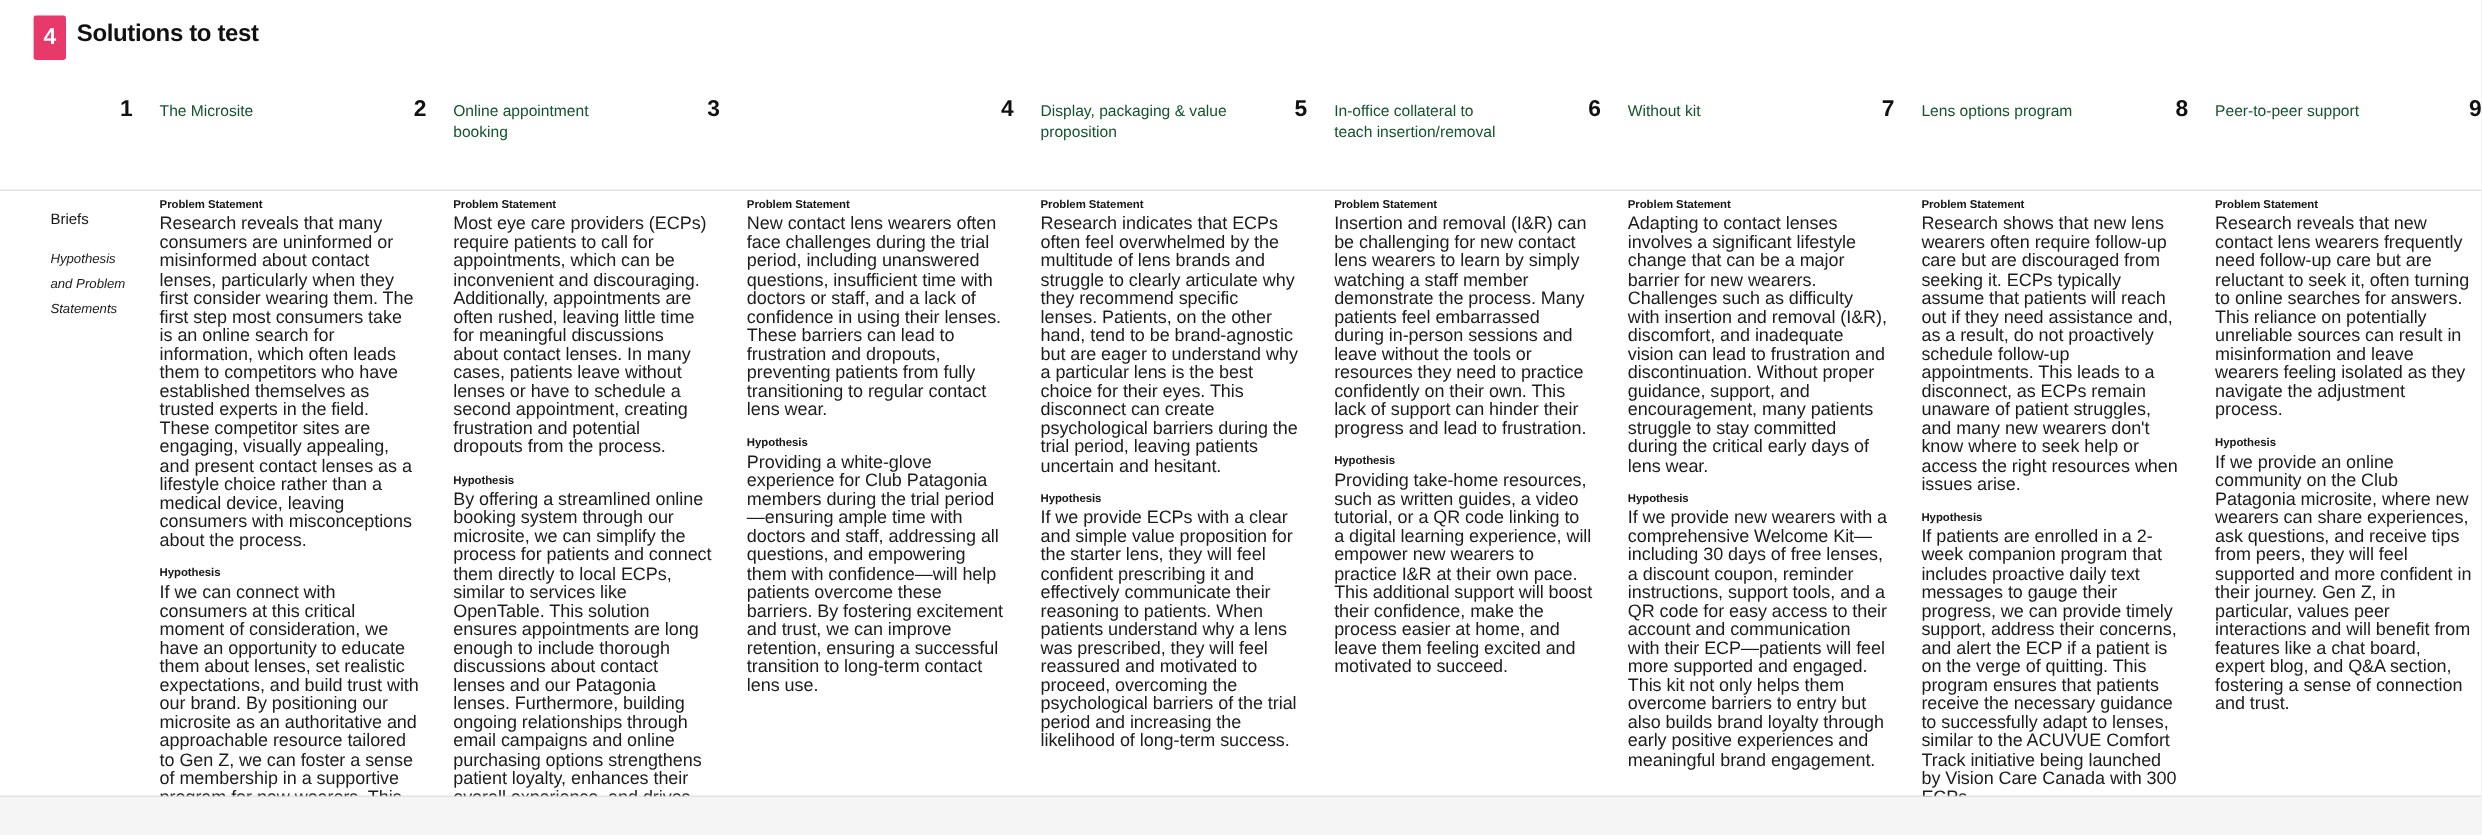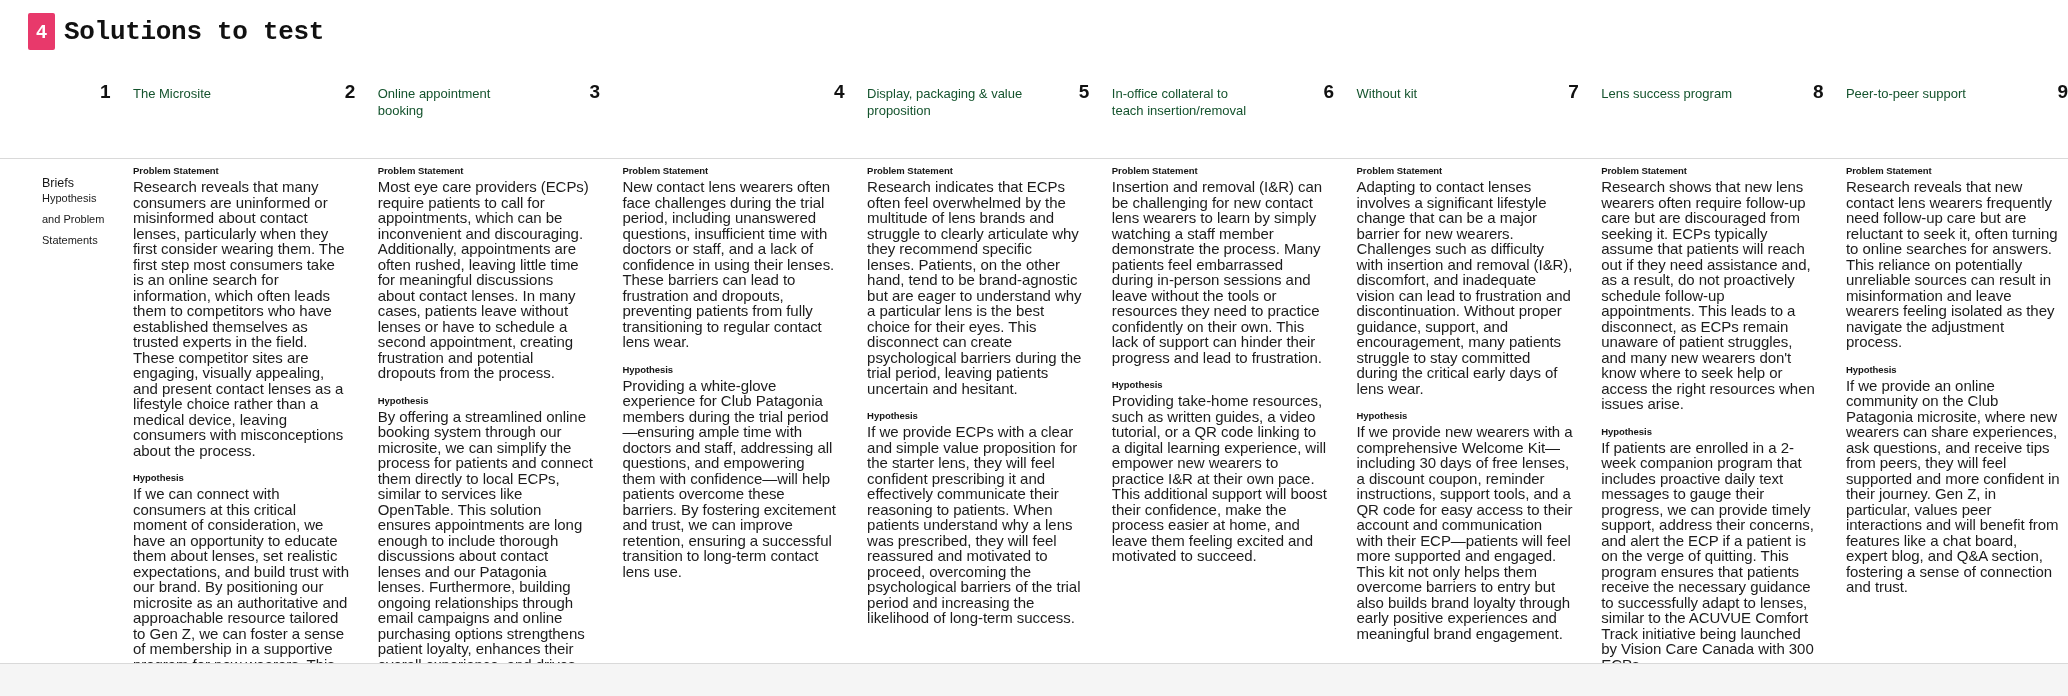--- a/index.html
+++ b/index.html
@@ -8,30 +8,30 @@
     background:#ffffff; overflow:hidden;
     font-family:"Liberation Sans", sans-serif; color:#151515;
   }
   .badge {
     position:absolute; left:28px; top:13px; width:27px; height:37px;
     display:flex; align-items:center; justify-content:center;
     font-size:19px; font-weight:700; border-radius:2px;
   }
   .page-title {
     position:absolute; left:64px; top:17px;
-    font-size:26px; font-weight:700; letter-spacing:-0.3px; color:#111;font-family:Liberation Mono, monospace;
+    font-size:20px; font-weight:700; letter-spacing:-0.3px; color:#111;
   }
   .rule { position:absolute; left:0; right:0; height:1px; background:#d9d9d9; }
   .rule.top { top:158px; }
   .rule.bottom { top:663px; }
   .bottom-strip { position:absolute; left:0; right:0; top:664px; bottom:0; background:#f5f5f5; }
   .rail-title { position:absolute; left:42px; top:176px; font-size:12.5px; font-weight:400; }
   .rail-sub {
-    position:absolute; left:42px; top:188px; width:68px;
-    font-size:11px; line-height:21px; color:#1a1a1a;
+    position:absolute; left:42px; top:206px; width:68px;
+    font-size:11px; line-height:21px; color:#1a1a1a;font-style:italic;
   }
   .col { position:absolute; top:81px; width:250px; }
   .col-header { display:flex; align-items:baseline; }
   .num { flex:0 0 33px; font-size:19px; font-weight:700; color:#111; }
   .title {
     font-size:13px; line-height:16.5px; width:190px;
     white-space:pre-line; color:#14532d;
   }
   .brief { position:absolute; left:33px; top:84px; width:216px; }
   .sec-label { font-size:9.5px; font-weight:700; margin-bottom:3px; letter-spacing:-0.05px; }
@@ -130,21 +130,21 @@
       <div class="sec-label">Problem Statement</div>
       <p class="sec-text">Adapting to contact lenses involves a significant lifestyle change that can be a major barrier for new wearers. Challenges such as difficulty with insertion and removal (I&amp;R), discomfort, and inadequate vision can lead to frustration and discontinuation. Without proper guidance, support, and encouragement, many patients struggle to stay committed during the critical early days of lens wear.</p>
       <div class="sec-label hyp">Hypothesis</div>
       <p class="sec-text">If we provide new wearers with a comprehensive Welcome Kit—including 30 days of free lenses, a discount coupon, reminder instructions, support tools, and a QR code for easy access to their account and communication with their ECP—patients will feel more supported and engaged. This kit not only helps them overcome barriers to entry but also builds brand loyalty through early positive experiences and meaningful brand engagement.</p>
     </div>
   </div>
 
   <div class="col" style="left: 1568.2px;">
     <div class="col-header">
       <span class="num">7</span>
-      <span class="title">Lens success program</span>
+      <span class="title">Lens options program</span>
     </div>
     <div class="brief">
       <div class="sec-label">Problem Statement</div>
       <p class="sec-text">Research shows that new lens wearers often require follow-up care but are discouraged from seeking it. ECPs typically assume that patients will reach out if they need assistance and, as a result, do not proactively schedule follow-up appointments. This leads to a disconnect, as ECPs remain unaware of patient struggles, and many new wearers don't know where to seek help or access the right resources when issues arise.</p>
       <div class="sec-label hyp">Hypothesis</div>
       <p class="sec-text">If patients are enrolled in a 2-week companion program that includes proactive daily text messages to gauge their progress, we can provide timely support, address their concerns, and alert the ECP if a patient is on the verge of quitting. This program ensures that patients receive the necessary guidance to successfully adapt to lenses, similar to the ACUVUE Comfort Track initiative being launched by Vision Care Canada with 300 ECPs.</p>
     </div>
   </div>
 
   <div class="col" style="left: 1812.9px;">

